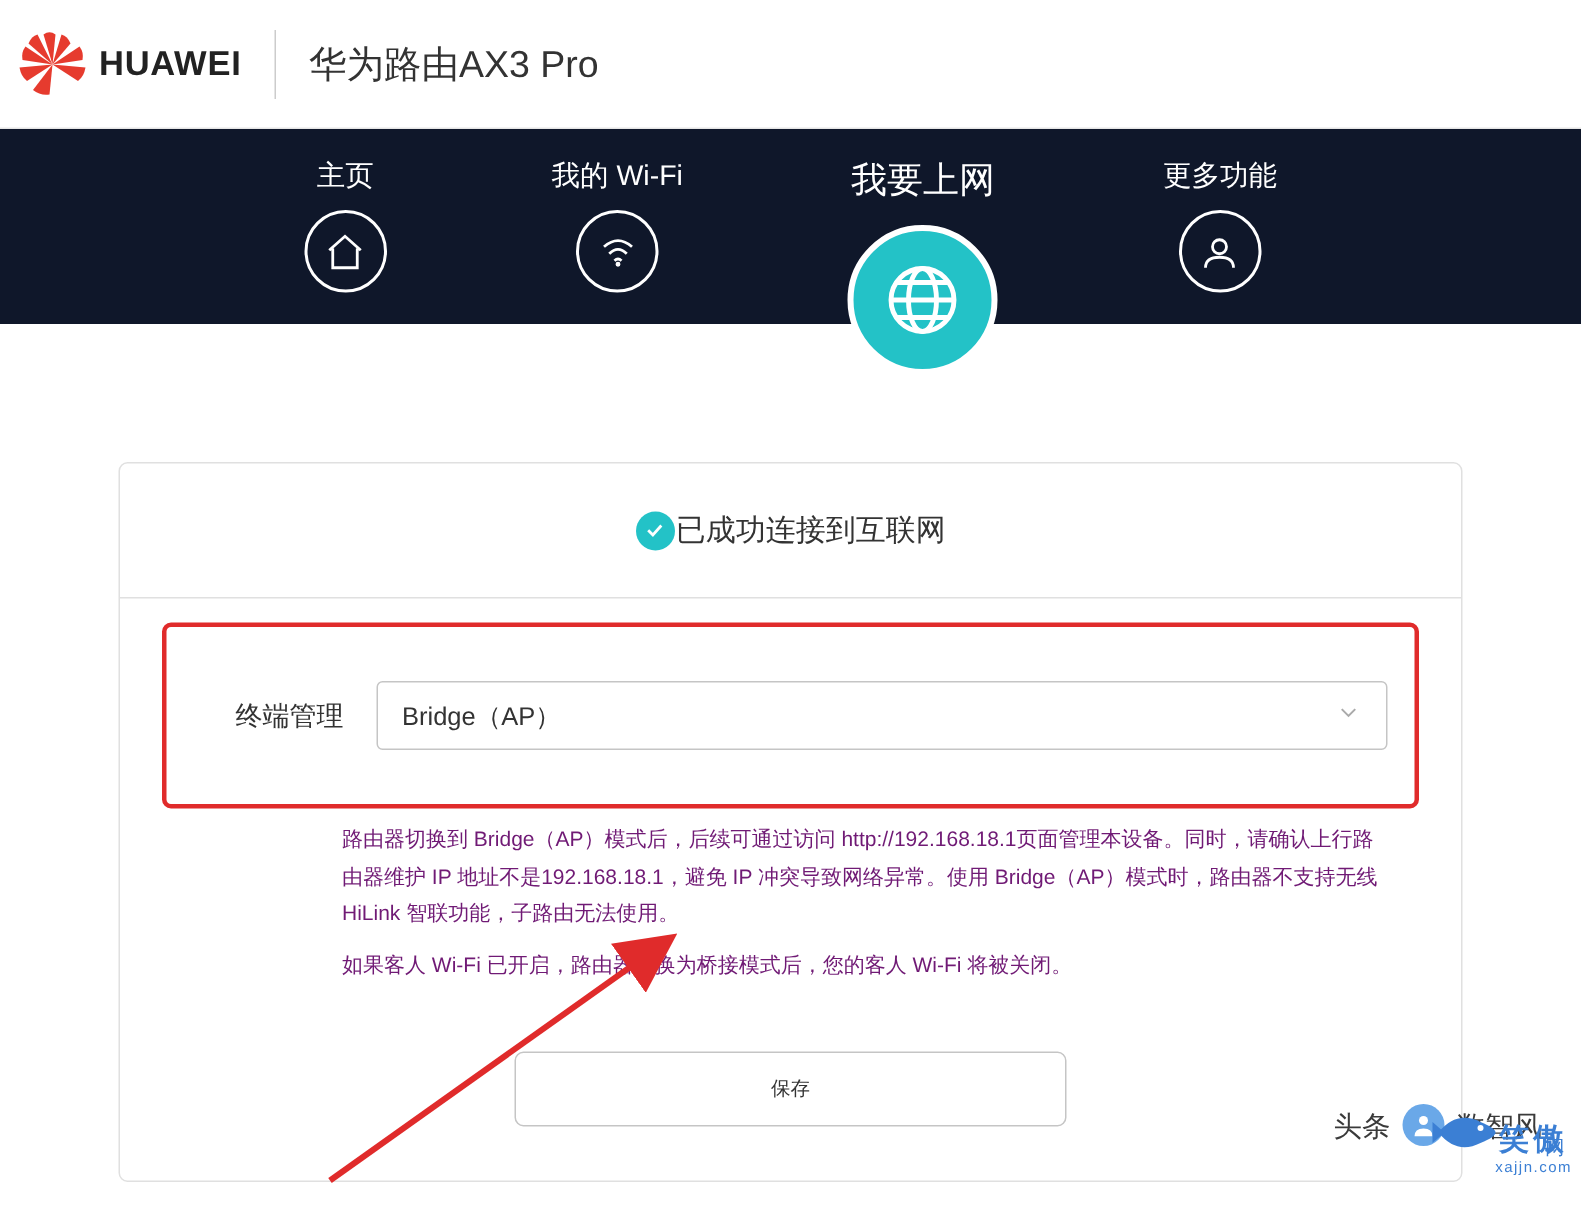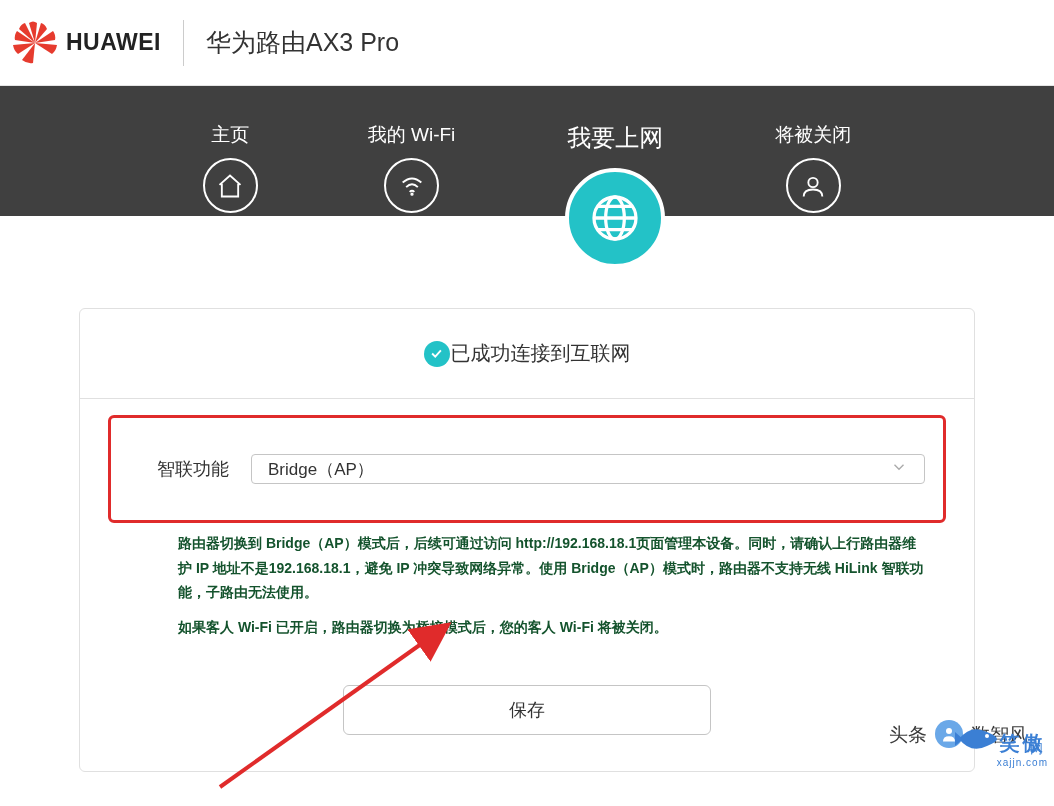--- a/index.html
+++ b/index.html
@@ -32,27 +32,27 @@
     margin: 0 22px;
   }
   .device-name {
     font-size: 25px;
     color: #333;
     font-weight: 300;
     text-align: center;
   }
   
   .nav {
-    background: #404040;
+    background: #0f172a;
     height: 130px;
     display: flex;
     align-items: flex-start;
     justify-content: center;
     gap: 110px;
-    padding-top: 36px;
+    padding-top: 18px;
   }
   .nav-item {
     display: flex;
     flex-direction: column;
     align-items: center;
     cursor: pointer;
     position: relative;
   }
   .nav-label {
     color: #fff;
@@ -123,53 +123,52 @@
     margin-bottom: 8px;
   }
   .field-label {
     font-size: 18px;
     color: #333;
     width: 100px;
     text-align: right;
   }
   .select {
     flex: 1;
-    height: 30px;
+    height: 46px;
     border: 1px solid #c5c5c5;
     border-radius: 4px;
     display: flex;
     align-items: center;
     justify-content: space-between;
     padding: 0 16px;
     font-size: 17px;
     color: #333;
     cursor: pointer;
     background: #fff;
   }
   .select svg { stroke: #aaa; }
   
   .help-text {
-    margin-left: 70px;
+    margin-left: 120px;
     margin-right: 20px;
     font-size: 14px;
-    color: #14532d;
+    color: #701a75;
     line-height: 1.75;
-    font-weight: bold;
   }
   .help-text p + p { margin-top: 10px; }
   
   .save-btn {
     display: block;
     width: 368px;
     height: 50px;
     margin: 46px auto 0;
     border: 1px solid #c5c5c5;
     border-radius: 6px;
     background: #fff;
-    font-size: 18px;
+    font-size: 13px;
     color: #333;
     cursor: pointer;
   }
   
   .arrow-annot {
     position: absolute;
     left: 130px;
     top: 218px;
     pointer-events: none;
   }
@@ -255,21 +254,21 @@
     <div class="nav-label active">我要上网</div>
     <div class="nav-circle active">
       <svg viewBox="0 0 24 24" stroke-width="1.4">
           <circle cx="12" cy="12" r="9"></circle>
           <ellipse cx="12" cy="12" rx="4" ry="9"></ellipse>
           <path d="M3 12 H21 M4.5 7 H19.5 M4.5 17 H19.5"></path>
         </svg>
     </div>
   </div>
   <div class="nav-item">
-    <div class="nav-label">将被关闭</div>
+    <div class="nav-label">更多功能</div>
     <div class="nav-circle">
       <svg width="28" height="28" viewBox="0 0 24 24" stroke-width="1.6">
           <circle cx="12" cy="9" r="4"></circle>
           <path d="M4 21 Q4 15 12 15 Q20 15 20 21"></path>
         </svg>
     </div>
   </div>
 </div>
 
 <div class="content-wrap">
@@ -277,21 +276,21 @@
     <div class="status-row">
       <span class="check-circle">
         <svg viewBox="0 0 24 24" fill="none" stroke="#fff" stroke-width="3">
             <path d="M5 12 L10 17 L19 7"></path>
           </svg>
       </span>
       <span class="status-text">已成功连接到互联网</span>
     </div>
     <div class="form-area">
       <div class="highlight-box">
-        <div class="field-label">智联功能</div>
+        <div class="field-label">终端管理</div>
         <div class="select">
           <span>Bridge（AP）</span>
           <span>
             <svg width="18" height="18" viewBox="0 0 24 24" fill="none" stroke-width="1.8">
                 <path d="M6 9 L12 15 L18 9"></path>
               </svg>
           </span>
         </div>
       </div>
       <div class="help-text">

